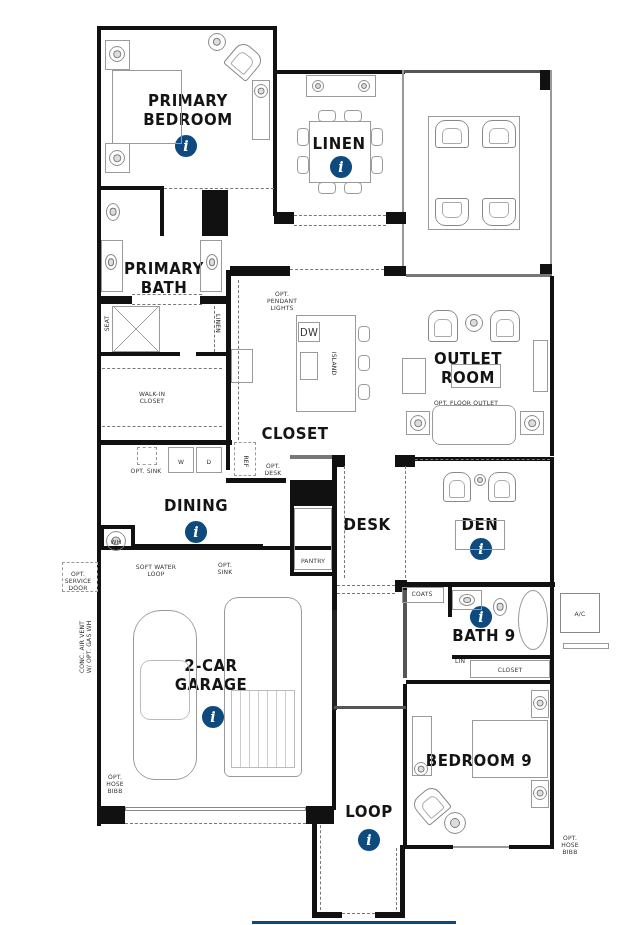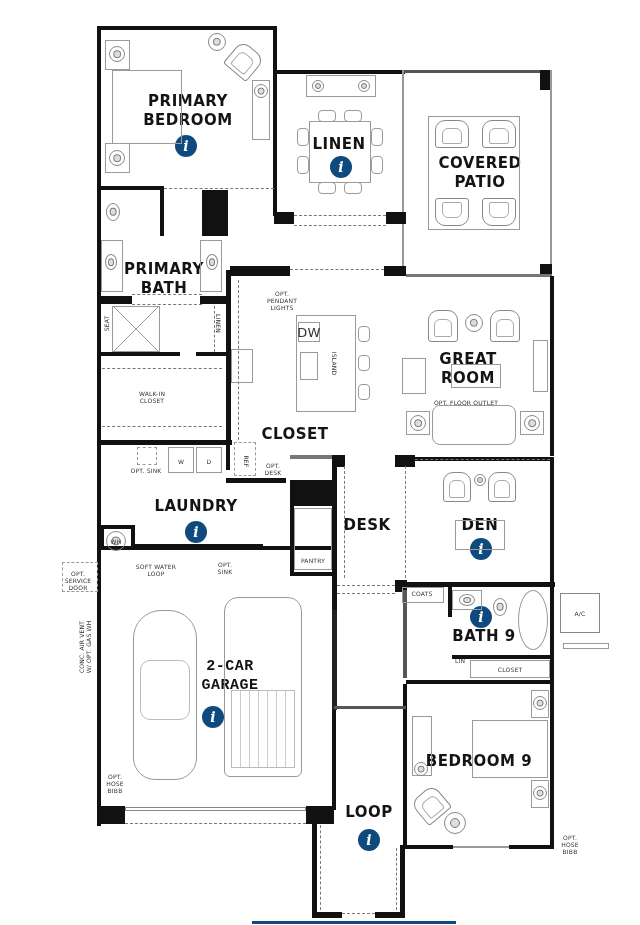--- a/index.html
+++ b/index.html
@@ -110,32 +110,30 @@
   <div class="wall" style="left:97px;top:296px;width:35px;height:8px;"></div>
   <div class="wall" style="left:200px;top:296px;width:30px;height:8px;"></div>
   <div class="dash-h" style="left:132px;top:294px;width:70px;"></div>
   <div class="dash-h" style="left:132px;top:304px;width:70px;"></div>
   <div class="wall" style="left:100px;top:352px;width:80px;height:4px;"></div>
   <div class="wall" style="left:196px;top:352px;width:34px;height:4px;"></div>
 
   <div class="lbl" style="left:188px;top:92px;">PRIMARY
 BEDROOM</div>
   <div class="lbl" style="left:339px;top:135px;">LINEN</div>
-  <div class="lbl" style="left:480px;top:154px;">COVERED
-PATIO</div>
   <div class="lbl" style="left:164px;top:260px;">PRIMARY
 BATH</div>
-  <div class="lbl" style="left:468px;top:350px;">GREAT
+  <div class="lbl" style="left:468px;top:350px;">OUTLET
 ROOM</div>
   <div class="lbl" style="left:295px;top:425px;">CLOSET</div>
-  <div class="lbl" style="left:196px;top:497px;">LAUNDRY</div>
+  <div class="lbl" style="left:196px;top:497px;">DINING</div>
   <div class="lbl" style="left:367px;top:516px;">DESK</div>
   <div class="lbl" style="left:480px;top:516px;">DEN</div>
   <div class="lbl" style="left:484px;top:627px;">BATH 9</div>
-  <div class="lbl" style="left:230px;top:657px;font-family:Liberation Mono, monospace;">2-CAR
+  <div class="lbl" style="left:211px;top:657px;">2-CAR
 GARAGE</div>
   <div class="lbl" style="left:479px;top:752px;">BEDROOM 9</div>
   <div class="lbl" style="left:369px;top:803px;">LOOP</div>
 
   <div class="info" style="left:186px;top:146px;background:#0e4a7e;">i</div>
   <div class="info" style="left:341px;top:167px;background:#0e4a7e;">i</div>
   <div class="info" style="left:196px;top:532px;background:#0e4a7e;">i</div>
   <div class="info" style="left:481px;top:549px;background:#0e4a7e;">i</div>
   <div class="info" style="left:481px;top:617px;background:#0e4a7e;">i</div>
   <div class="info" style="left:213px;top:717px;background:#0e4a7e;">i</div>
@@ -181,21 +179,21 @@
   <div class="dash-v" style="left:214px;top:306px;height:46px;"></div>
   <div class="small" style="left:152px;top:390px;">WALK-IN
 CLOSET</div>
   <div class="dash-h" style="left:102px;top:368px;width:120px;"></div>
   <div class="dash-h" style="left:102px;top:426px;width:120px;"></div>
 
   <div class="dash-v" style="left:238px;top:280px;height:160px;"></div>
   <div class="thin" style="left:231px;top:349px;width:22px;height:34px;"></div>
   <div class="thin" style="left:296px;top:315px;width:60px;height:97px;"></div>
   <div class="thin" style="left:298px;top:322px;width:22px;height:20px;"></div>
-  <div class="small" style="left:309px;top:329px;font-size:13px;">DW</div>
+  <div class="small" style="left:309px;top:329px;font-size:10px;">DW</div>
   <div class="thin" style="left:300px;top:352px;width:18px;height:28px;"></div>
   <div class="small" style="left:334px;top:360px;transform:translateX(-50%) rotate(90deg);">ISLAND</div>
   <div class="thin" style="left:358px;top:326px;width:12px;height:16px;border-radius:4px;"></div>
   <div class="thin" style="left:358px;top:355px;width:12px;height:16px;border-radius:4px;"></div>
   <div class="thin" style="left:358px;top:384px;width:12px;height:16px;border-radius:4px;"></div>
   <div class="small" style="left:282px;top:290px;">OPT.
 PENDANT
 LIGHTS</div>
   <div class="small" style="left:246px;top:458px;transform:translateX(-50%) rotate(90deg);">REF</div>
   <div class="thin" style="left:234px;top:442px;width:22px;height:34px;border-style:dashed;"></div>

